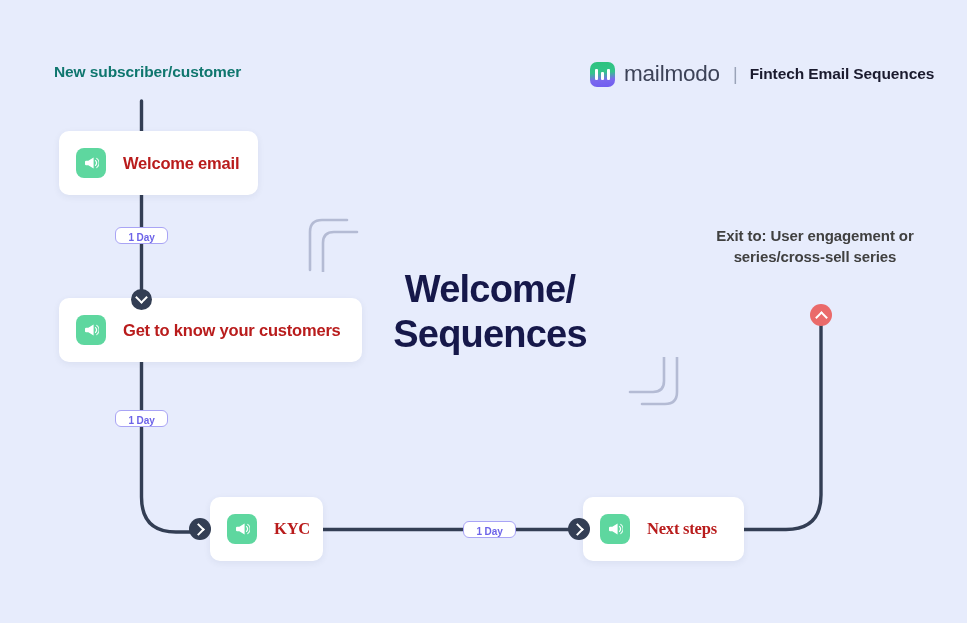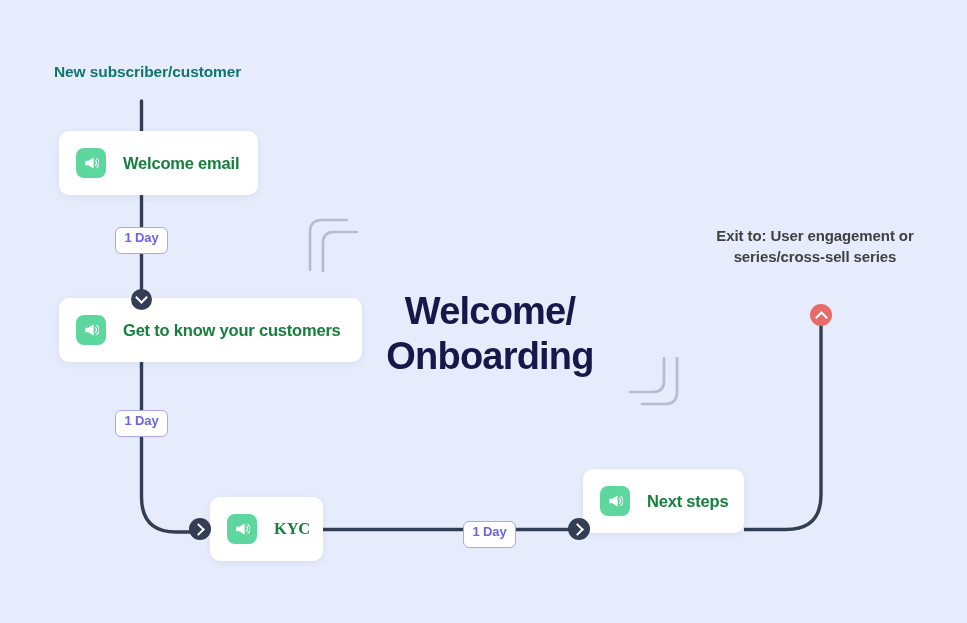--- a/index.html
+++ b/index.html
@@ -106,21 +106,20 @@
     position: absolute;
     left: 340px;
     top: 267px;
     width: 300px;
     text-align: center;
     font-size: 38px;
     font-weight: 700;
     color: #16184a;
     line-height: 1.19;
     letter-spacing: -0.8px;
-    margin-top: 22px;
   }
 
   
   .node-card {
     position: absolute;
     background: #ffffff;
     border-radius: 10px;
     box-shadow: 0 2px 7px rgba(40, 50, 90, 0.07);
     display: flex;
     align-items: center;
@@ -135,41 +134,41 @@
     background: #5ed79f;
     flex: none;
     display: flex;
     align-items: center;
     justify-content: center;
     margin-right: 17px;
   }
   .node-card .node-label {
     font-size: 16.5px;
     font-weight: 700;
-    color: #15803d;
+    color: #b91c1c;
     letter-spacing: -0.2px;
     white-space: nowrap;
   }
 
   #card-welcome   { left: 59px;  top: 131px; width: 199px; }
   #card-getknow   { left: 59px;  top: 298px; width: 303px; align-items: center; }
   #card-kyc       { left: 210px; top: 497px; width: 113px; font-family: Liberation Serif, serif; }
-  #card-next      { left: 583px; top: 469px; width: 161px; }
+  #card-next      { left: 583px; top: 497px; width: 161px; font-family: Liberation Serif, serif; }
 
   
   .delay-badge {
     position: absolute;
     background: #ffffff;
     border: 1.3px solid #a9a4f5;
     border-radius: 6px;
     color: #6c63e8;
-    font-size: 13px;
+    font-size: 10px;
     font-weight: 700;
     letter-spacing: -0.1px;
-    height: 27px;
+    height: 17px;
     line-height: 19px;
     text-align: center;
     box-sizing: border-box;
   }
   #delay-1 { left: 115px; top: 227px; width: 53px; }
   #delay-2 { left: 115px; top: 410px; width: 53px; }
   #delay-3 { left: 463px; top: 521px; width: 53px; }
 
   
   .dot-node {
@@ -224,31 +223,41 @@
 
   <svg class="ornament" style="left:307px; top:216px;" width="52" height="56" viewBox="0 0 52 56" aria-hidden="true">
     <path d="M3 54 V16 Q3 4 15 4 H40" stroke="#b4bbd4" stroke-width="2.6" fill="none" stroke-linecap="round"></path>
     <path d="M16 56 V27 Q16 16 27 16 H50" stroke="#b4bbd4" stroke-width="2.6" fill="none" stroke-linecap="round"></path>
   </svg>
   <svg class="ornament" style="left:628px; top:357px;" width="52" height="52" viewBox="0 0 52 52" aria-hidden="true">
     <path d="M49 0 V35 Q49 47 37 47 H14" stroke="#b4bbd4" stroke-width="2.6" fill="none" stroke-linecap="round"></path>
     <path d="M36 0 V24 Q36 35 25 35 H2" stroke="#b4bbd4" stroke-width="2.6" fill="none" stroke-linecap="round"></path>
   </svg>
 
+  <div class="header-brand">
+    <span class="logo-mark">
+      <i class="b1"></i>
+        <i class="b2"></i>
+        <i class="b3"></i>
+    </span>
+    <span class="logo-word">mailmodo</span>
+    <span class="brand-sep">|</span>
+    <span class="brand-title">Fintech Email Sequences</span>
+  </div>
 
   <div class="label-entry">New subscriber/customer</div>
 
   <div class="label-exit">
     <span>Exit to: User engagement or</span><br>
     <span>series/cross-sell series</span>
   </div>
 
   <div class="center-title">
     <span>Welcome/</span><br>
-    <span>Onboarding</span>
+    <span>Sequences</span>
   </div>
 
   <div class="node-card" id="card-welcome">
     <span class="node-icon">
       <svg width="16" height="16" viewBox="0 0 16 16" aria-hidden="true">
         <path d="M10.6 2.6 L5.3 5.7 H3.1 a1.1 1.1 0 0 0-1.1 1.1 v2.4 a1.1 1.1 0 0 0 1.1 1.1 h2.2 l5.3 3.1 z" fill="#ffffff"></path>
         <path d="M12.5 5.6 a3.2 3.2 0 0 1 0 4.8" stroke="#ffffff" stroke-width="1.25" fill="none" stroke-linecap="round"></path>
         <path d="M13.7 3.4 a5.6 5.6 0 0 1 0 9.2" stroke="#ffffff" stroke-width="1.1" fill="none" stroke-linecap="round" opacity="0.85"></path>
       </svg>
     </span>

